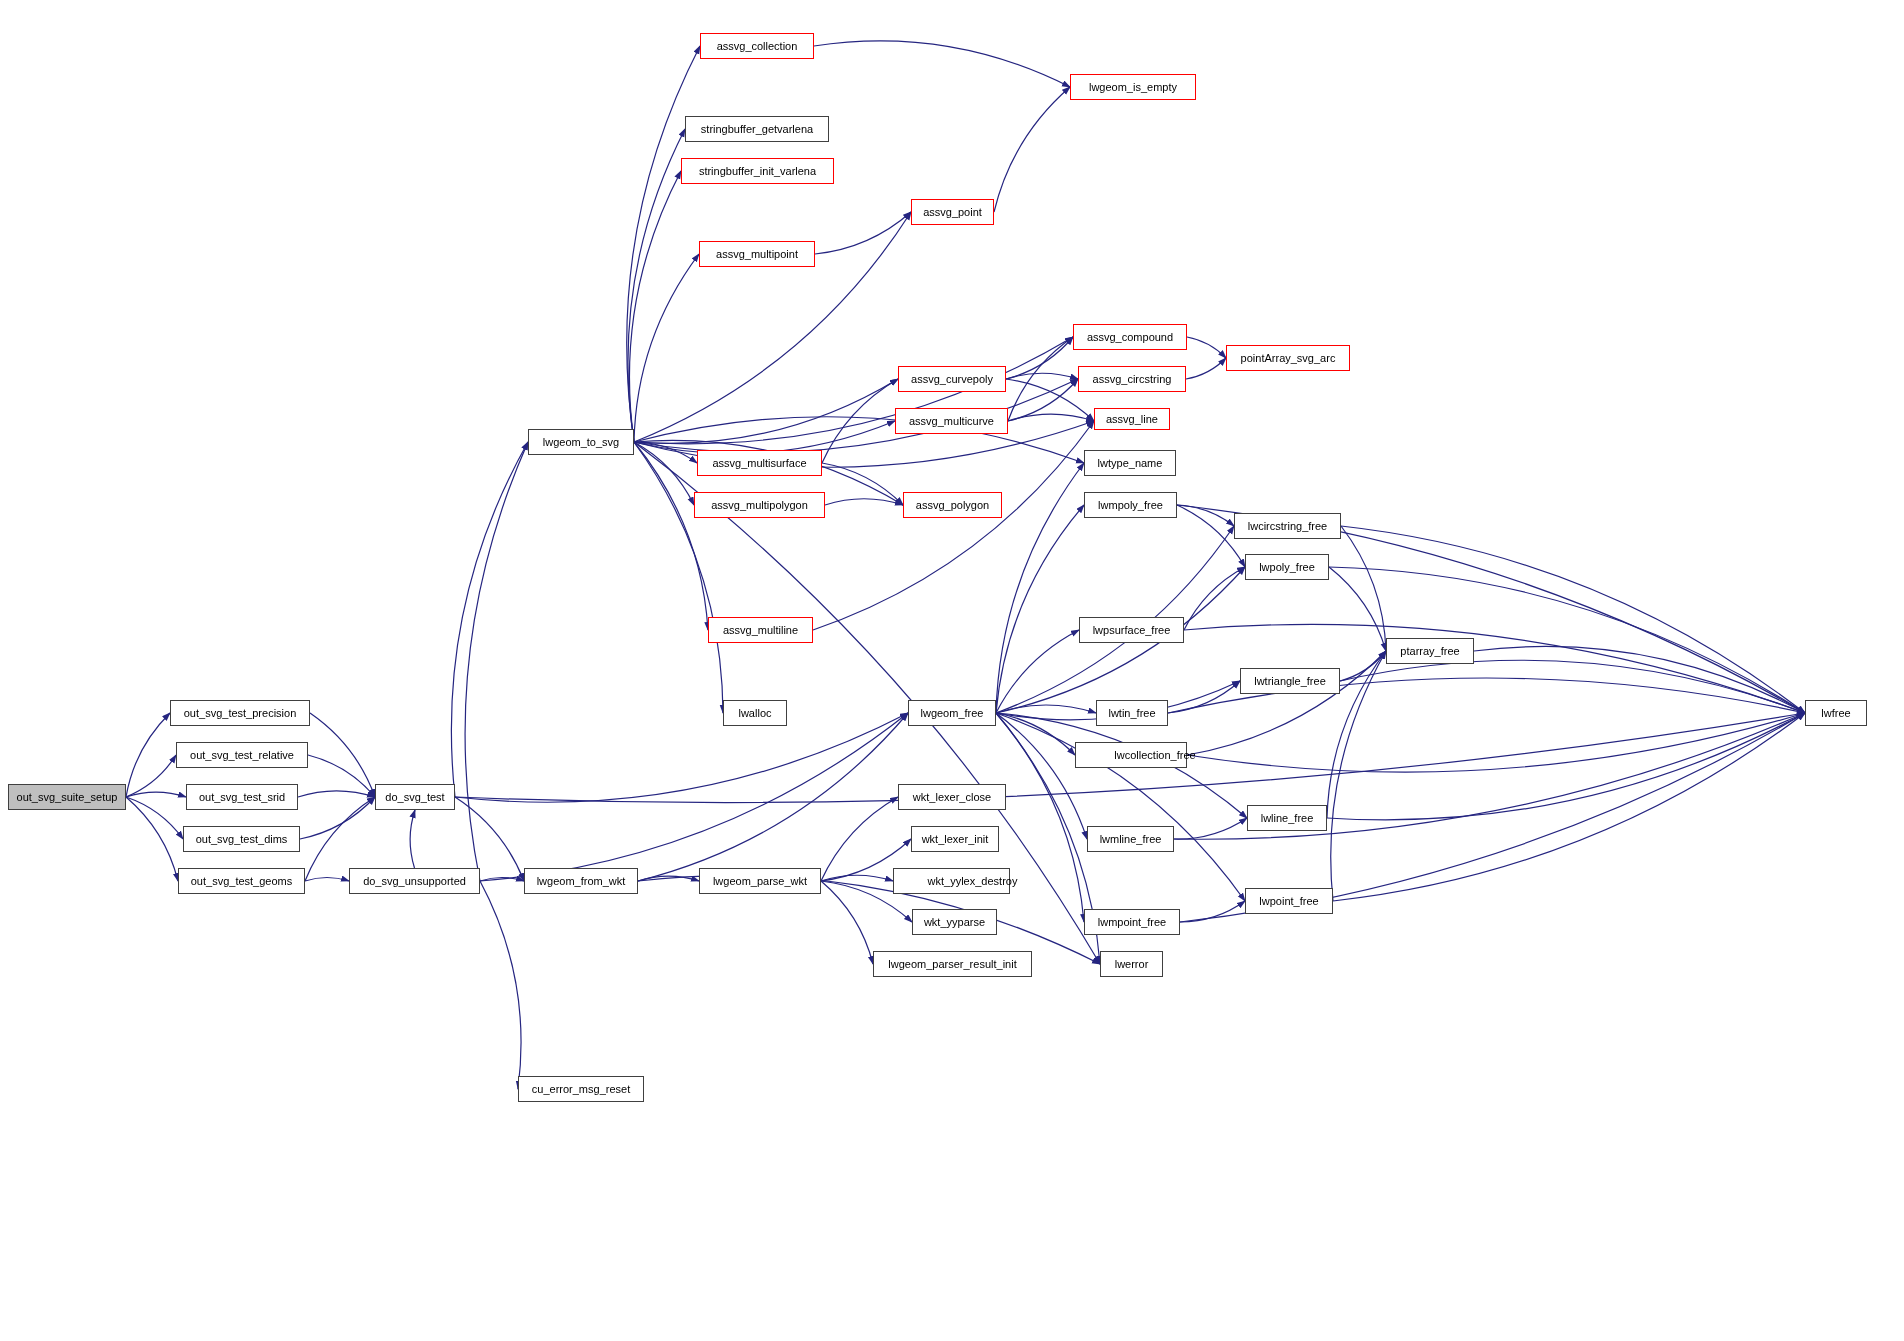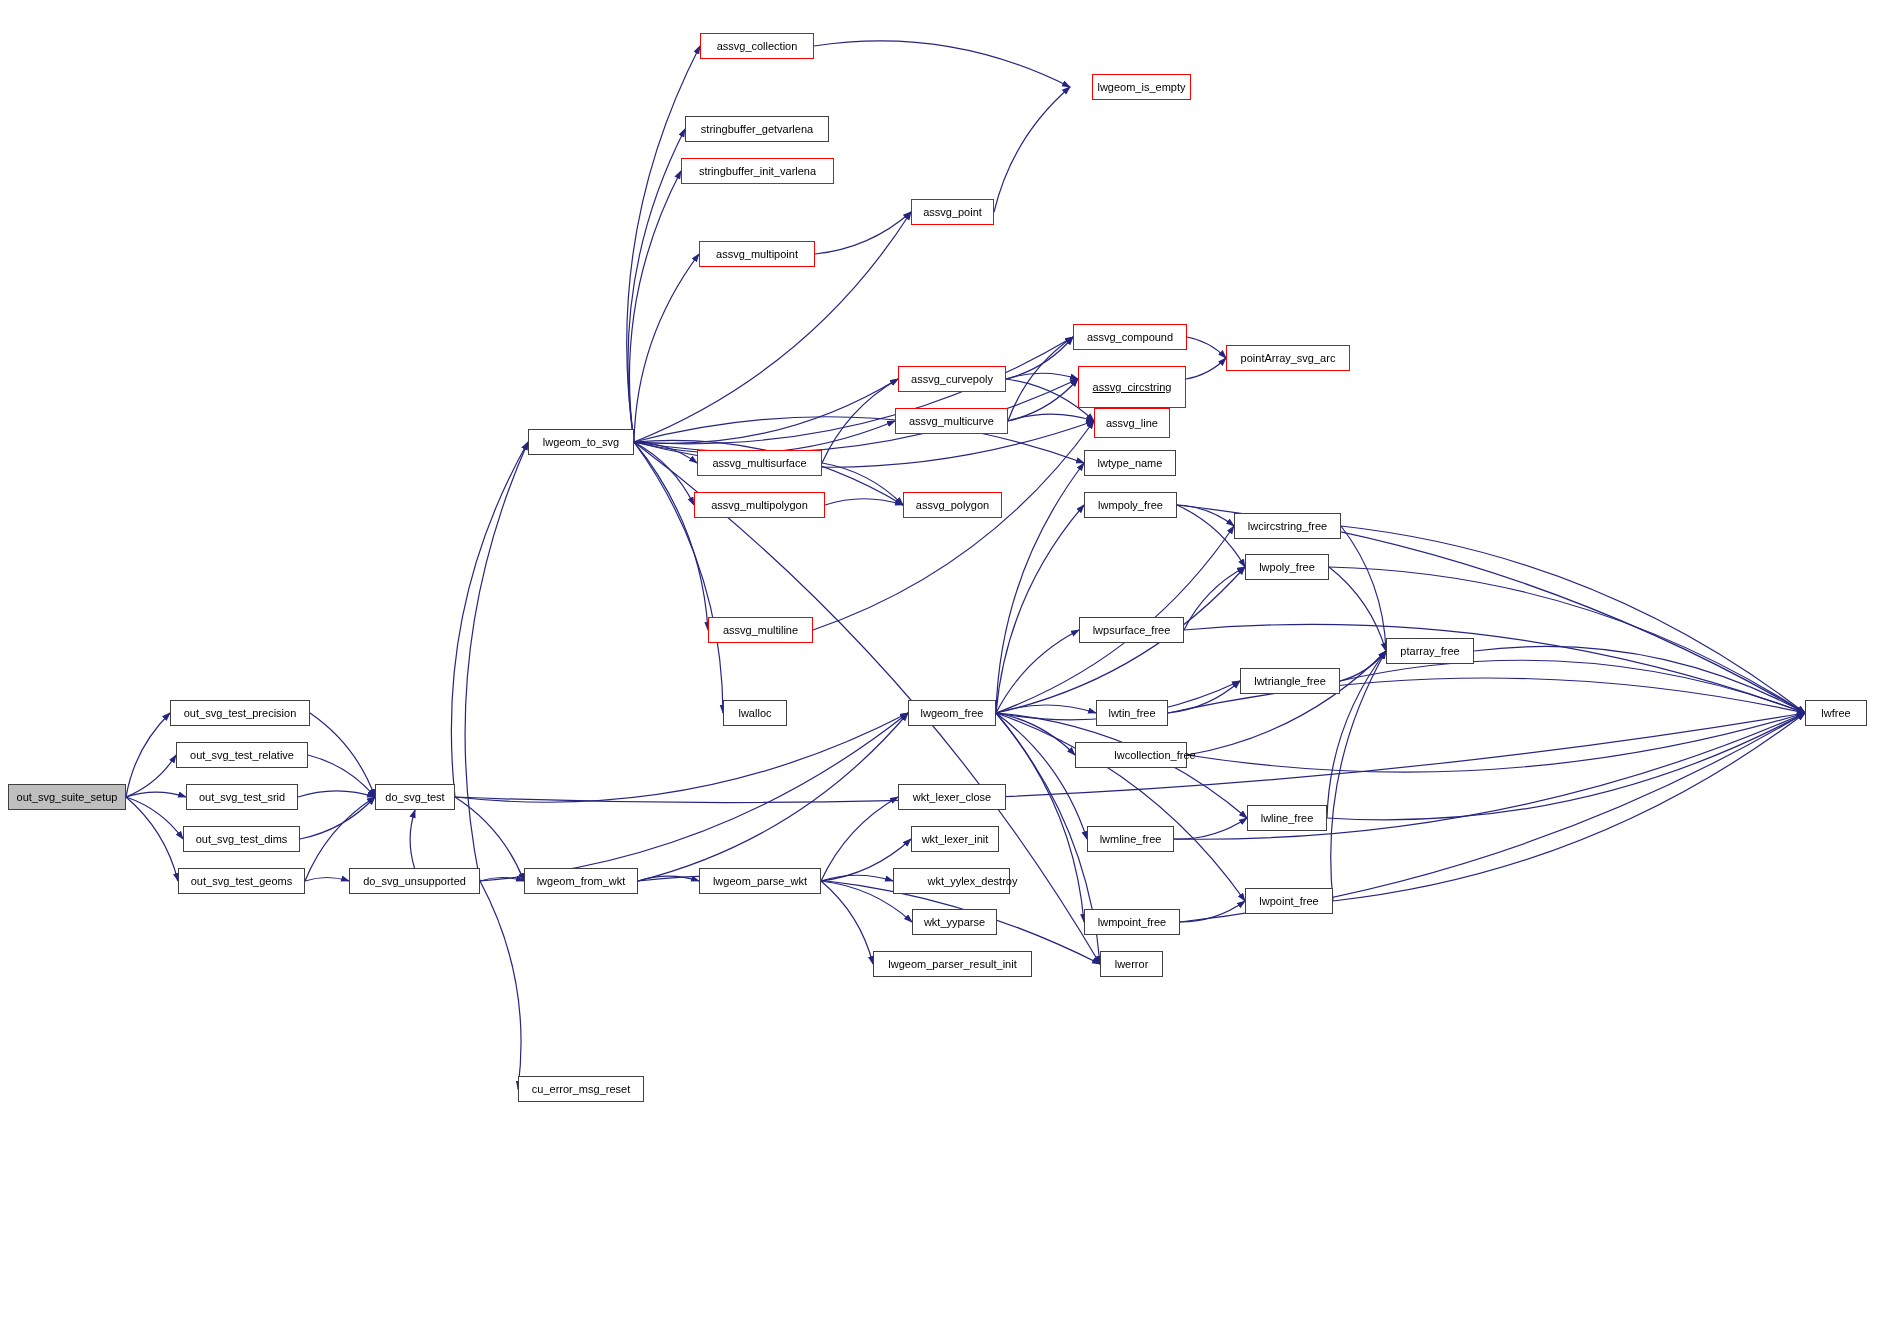--- a/index.html
+++ b/index.html
@@ -165,39 +165,39 @@
       </div>
       <div class="node red" style="left: 681px; top: 158px; width: 153px; height: 26px;">
         <span>stringbuffer_init_varlena</span>
       </div>
       <div class="node red" style="left: 699px; top: 241px; width: 116px; height: 26px;">
         <span>assvg_multipoint</span>
       </div>
       <div class="node red" style="left: 911px; top: 199px; width: 83px; height: 26px;">
         <span>assvg_point</span>
       </div>
-      <div class="node red" style="left: 1092px; top: 74px; width: 99px; height: 26px;">
+      <div class="node red" style="left: 1070px; top: 74px; width: 126px; height: 26px;">
         <span>lwgeom_is_empty</span>
       </div>
       <div class="node red" style="left: 1073px; top: 324px; width: 114px; height: 26px; justify-content: center;">
         <span>assvg_compound</span>
       </div>
       <div class="node red" style="left: 1226px; top: 345px; width: 124px; height: 26px;">
         <span>pointArray_svg_arc</span>
       </div>
       <div class="node red" style="left: 898px; top: 366px; width: 108px; height: 26px;">
         <span>assvg_curvepoly</span>
       </div>
-      <div class="node red" style="left: 1078px; top: 366px; width: 108px; height: 42px; text-decoration: underline;">
+      <div class="node red" style="left: 1078px; top: 366px; width: 108px; height: 26px;">
         <span>assvg_circstring</span>
       </div>
       <div class="node red" style="left: 895px; top: 408px; width: 113px; height: 26px;">
         <span>assvg_multicurve</span>
       </div>
-      <div class="node red" style="left: 1094px; top: 408px; width: 76px; height: 30px;">
+      <div class="node red" style="left: 1094px; top: 408px; width: 76px; height: 22px;">
         <span>assvg_line</span>
       </div>
       <div class="node red" style="left: 697px; top: 450px; width: 125px; height: 26px;">
         <span>assvg_multisurface</span>
       </div>
       <div class="node" style="left: 1084px; top: 450px; width: 92px; height: 26px;">
         <span>lwtype_name</span>
       </div>
       <div class="node red" style="left: 694px; top: 492px; width: 131px; height: 26px;">
         <span>assvg_multipolygon</span>

